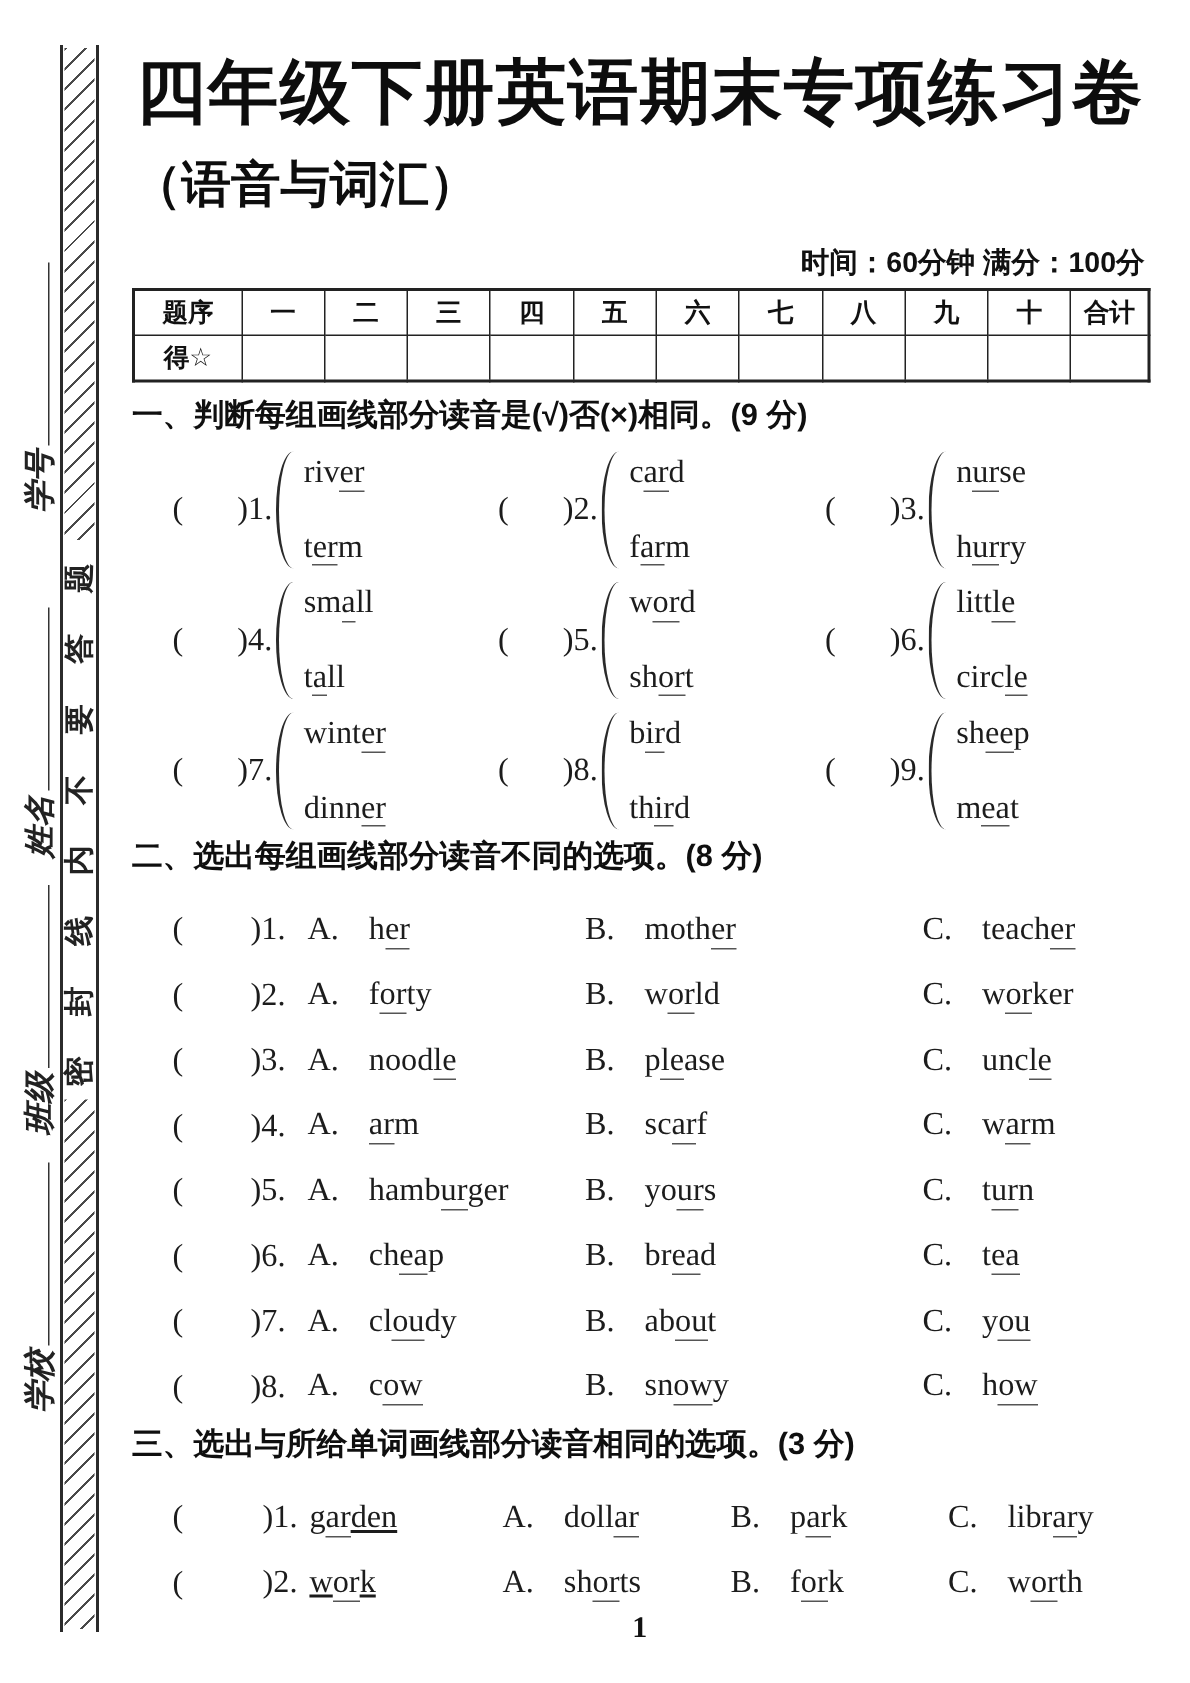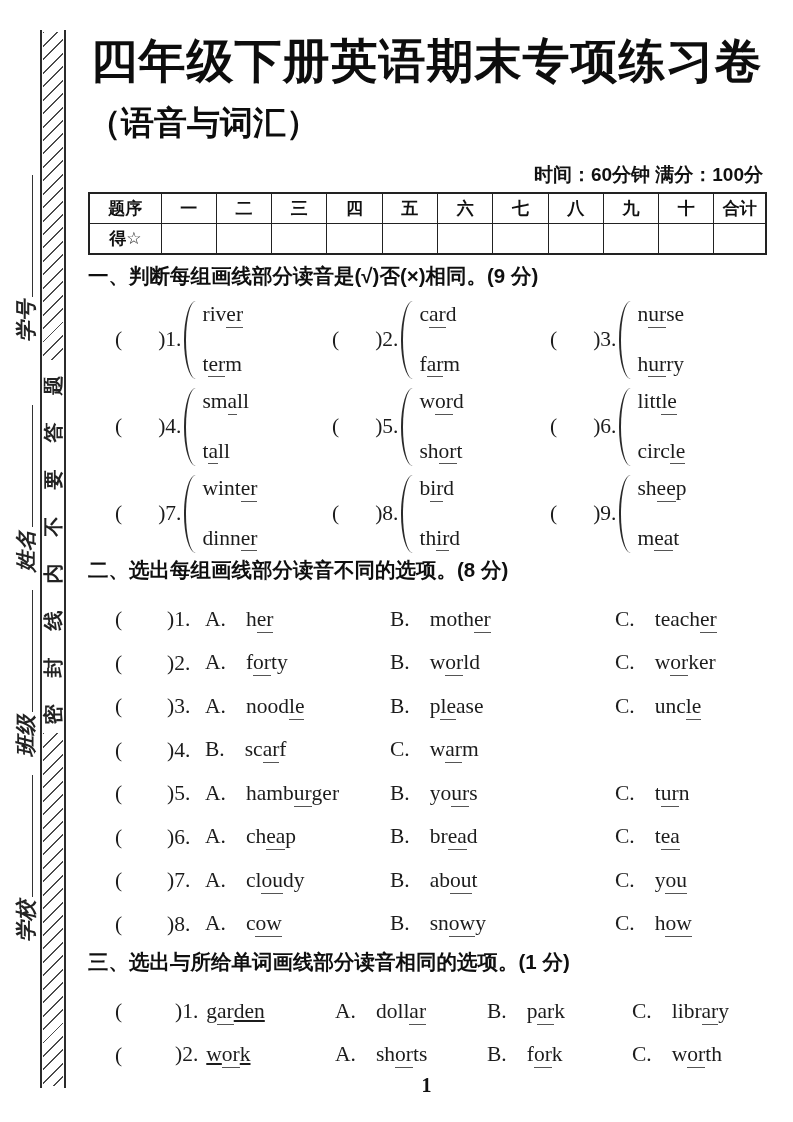--- a/index.html
+++ b/index.html
@@ -310,20 +310,21 @@
         <div class="s2row">
           <span class="c1"><span>(</span></span>
           <span class="pn"><span>)</span><span>3.</span></span>
           <span class="opt"><span>A.</span><span class="word"><span>nood</span><span class="ul">le</span></span></span>
           <span class="opt"><span>B.</span><span class="word"><span>p</span><span class="ul">le</span><span>ase</span></span></span>
           <span class="opt"><span>C.</span><span class="word"><span>unc</span><span class="ul">le</span></span></span>
         </div>
         <div class="s2row">
           <span class="c1"><span>(</span></span>
           <span class="pn"><span>)</span><span>4.</span></span>
+          <span class="opt"><span>A.</span><span class="word"><span class="ul">ar</span><span>m</span></span></span>
           <span class="opt"><span>B.</span><span class="word"><span>sc</span><span class="ul">ar</span><span>f</span></span></span>
           <span class="opt"><span>C.</span><span class="word"><span>w</span><span class="ul">ar</span><span>m</span></span></span>
         </div>
         <div class="s2row">
           <span class="c1"><span>(</span></span>
           <span class="pn"><span>)</span><span>5.</span></span>
           <span class="opt"><span>A.</span><span class="word"><span>hamb</span><span class="ul">ur</span><span>ger</span></span></span>
           <span class="opt"><span>B.</span><span class="word"><span>yo</span><span class="ul">ur</span><span>s</span></span></span>
           <span class="opt"><span>C.</span><span class="word"><span>t</span><span class="ul">ur</span><span>n</span></span></span>
         </div>
@@ -343,21 +344,21 @@
         </div>
         <div class="s2row">
           <span class="c1"><span>(</span></span>
           <span class="pn"><span>)</span><span>8.</span></span>
           <span class="opt"><span>A.</span><span class="word"><span>c</span><span class="ul">ow</span></span></span>
           <span class="opt"><span>B.</span><span class="word"><span>sn</span><span class="ul">ow</span><span>y</span></span></span>
           <span class="opt"><span>C.</span><span class="word"><span>h</span><span class="ul">ow</span></span></span>
         </div>
       </div>
 
-    <div class="sec-h" id="h3">三、选出与所给单词画线部分读音相同的选项。(1 分)</div>
+    <div class="sec-h" id="h3">三、选出与所给单词画线部分读音相同的选项。(3 分)</div>
     <div class="s3" id="s3">
         <div class="s3row">
           <span class="c1"><span>(</span></span>
           <span class="pn"><span>)</span><span>1.</span><span class="word given"><span>g</span><span class="ul">ar</span><span>den</span></span></span>
           <span class="opt"><span>A.</span><span class="word"><span>doll</span><span class="ul">ar</span></span></span>
           <span class="opt"><span>B.</span><span class="word"><span>p</span><span class="ul">ar</span><span>k</span></span></span>
           <span class="opt"><span>C.</span><span class="word"><span>libr</span><span class="ul">ar</span><span>y</span></span></span>
         </div>
         <div class="s3row">
           <span class="c1"><span>(</span></span>

